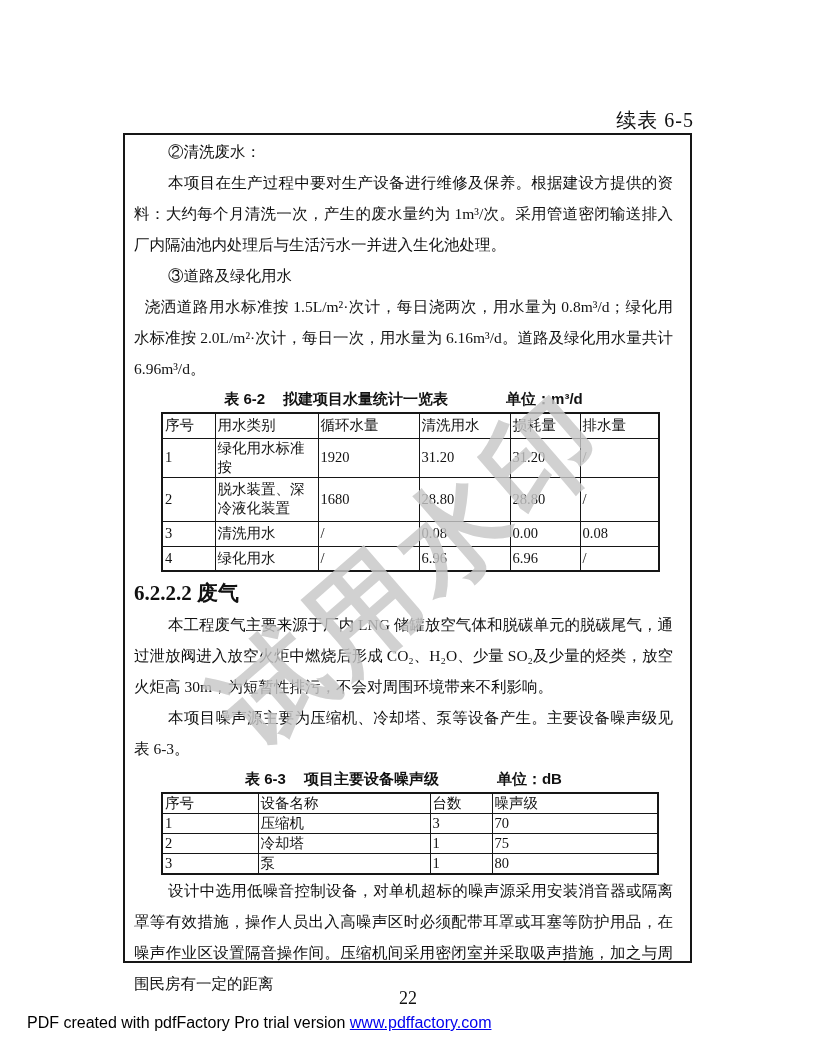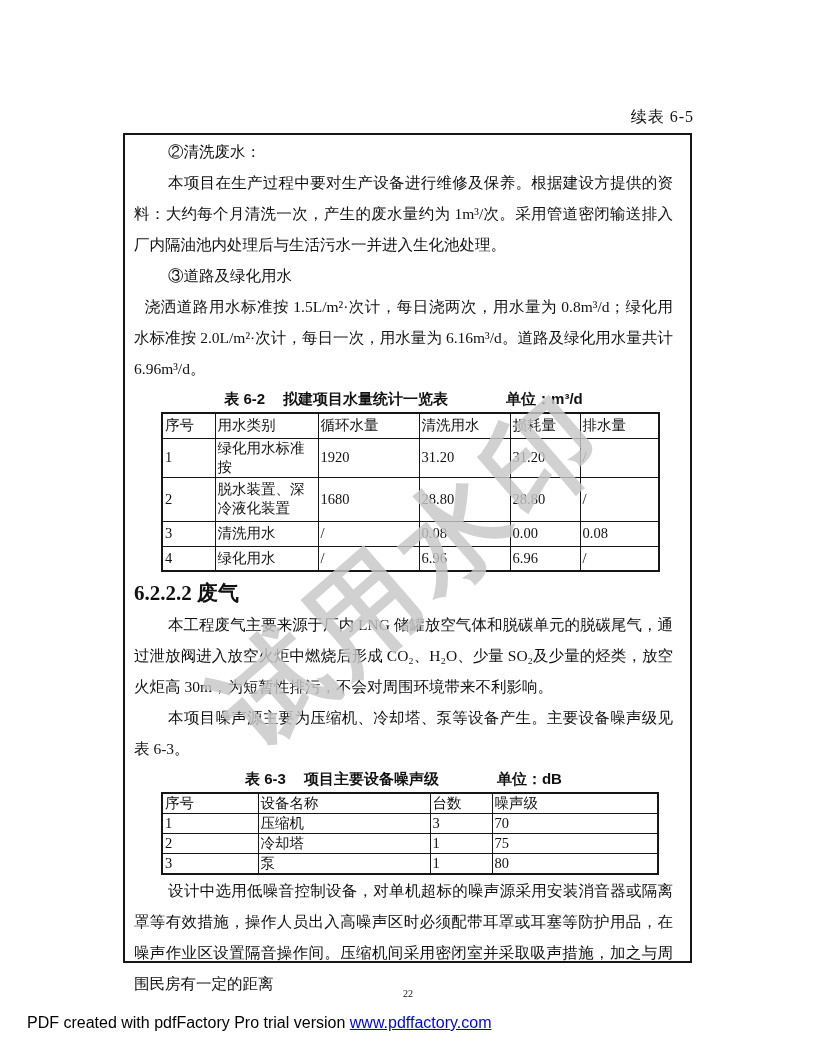--- a/index.html
+++ b/index.html
@@ -2,21 +2,21 @@
 <html><head>
 <meta charset="utf-8">
 <style>
   html,body{margin:0;padding:0;}
   body{
     width:816px;height:1056px;position:relative;background:#ffffff;
     font-family:"Liberation Serif","DejaVu Serif",serif;color:#111;
     overflow:hidden;
   }
   .cont-header{
-    position:absolute;top:107px;right:122px;font-size:16px;letter-spacing:1px;
+    position:absolute;top:107px;right:122px;font-size:20px;letter-spacing:1px;
   }
   .main-box{
     position:absolute;left:123px;top:133px;width:569px;height:830px;
     border:2px solid #161616;box-sizing:border-box;padding:1px 17px 0 9px;
   }
   p{margin:0;font-size:15.5px;line-height:31px;text-align:justify;}
   .ind2{text-indent:2.2em;}
   .ind08{text-indent:0.7em;}
   .heading{
     font-size:21px;line-height:31px;font-weight:bold;margin:6px 0 0 0;
@@ -43,21 +43,21 @@
   .t63 tr{height:20px;}
   .watermark{
     position:absolute;left:170px;top:505px;width:480px;height:130px;
     font-size:110px;line-height:130px;letter-spacing:8px;text-align:center;
     font-family:"Liberation Sans","DejaVu Sans",sans-serif;font-weight:bold;
     color:#c7c7c7;opacity:0.82;transform:rotate(-41deg);
     z-index:3;pointer-events:none;white-space:nowrap;
   }
   .page-num{
     position:absolute;top:988px;left:0;width:816px;text-align:center;
-    font-size:10px;
+    font-size:18px;
   }
   .pdf-footer{
     position:absolute;left:27px;top:1014px;font-size:16px;
     font-family:"Liberation Sans","DejaVu Sans",sans-serif;color:#000;
   }
   .pdf-footer a{color:#0000ee;text-decoration:underline;}
 </style>
 </head>
 <body>
 

